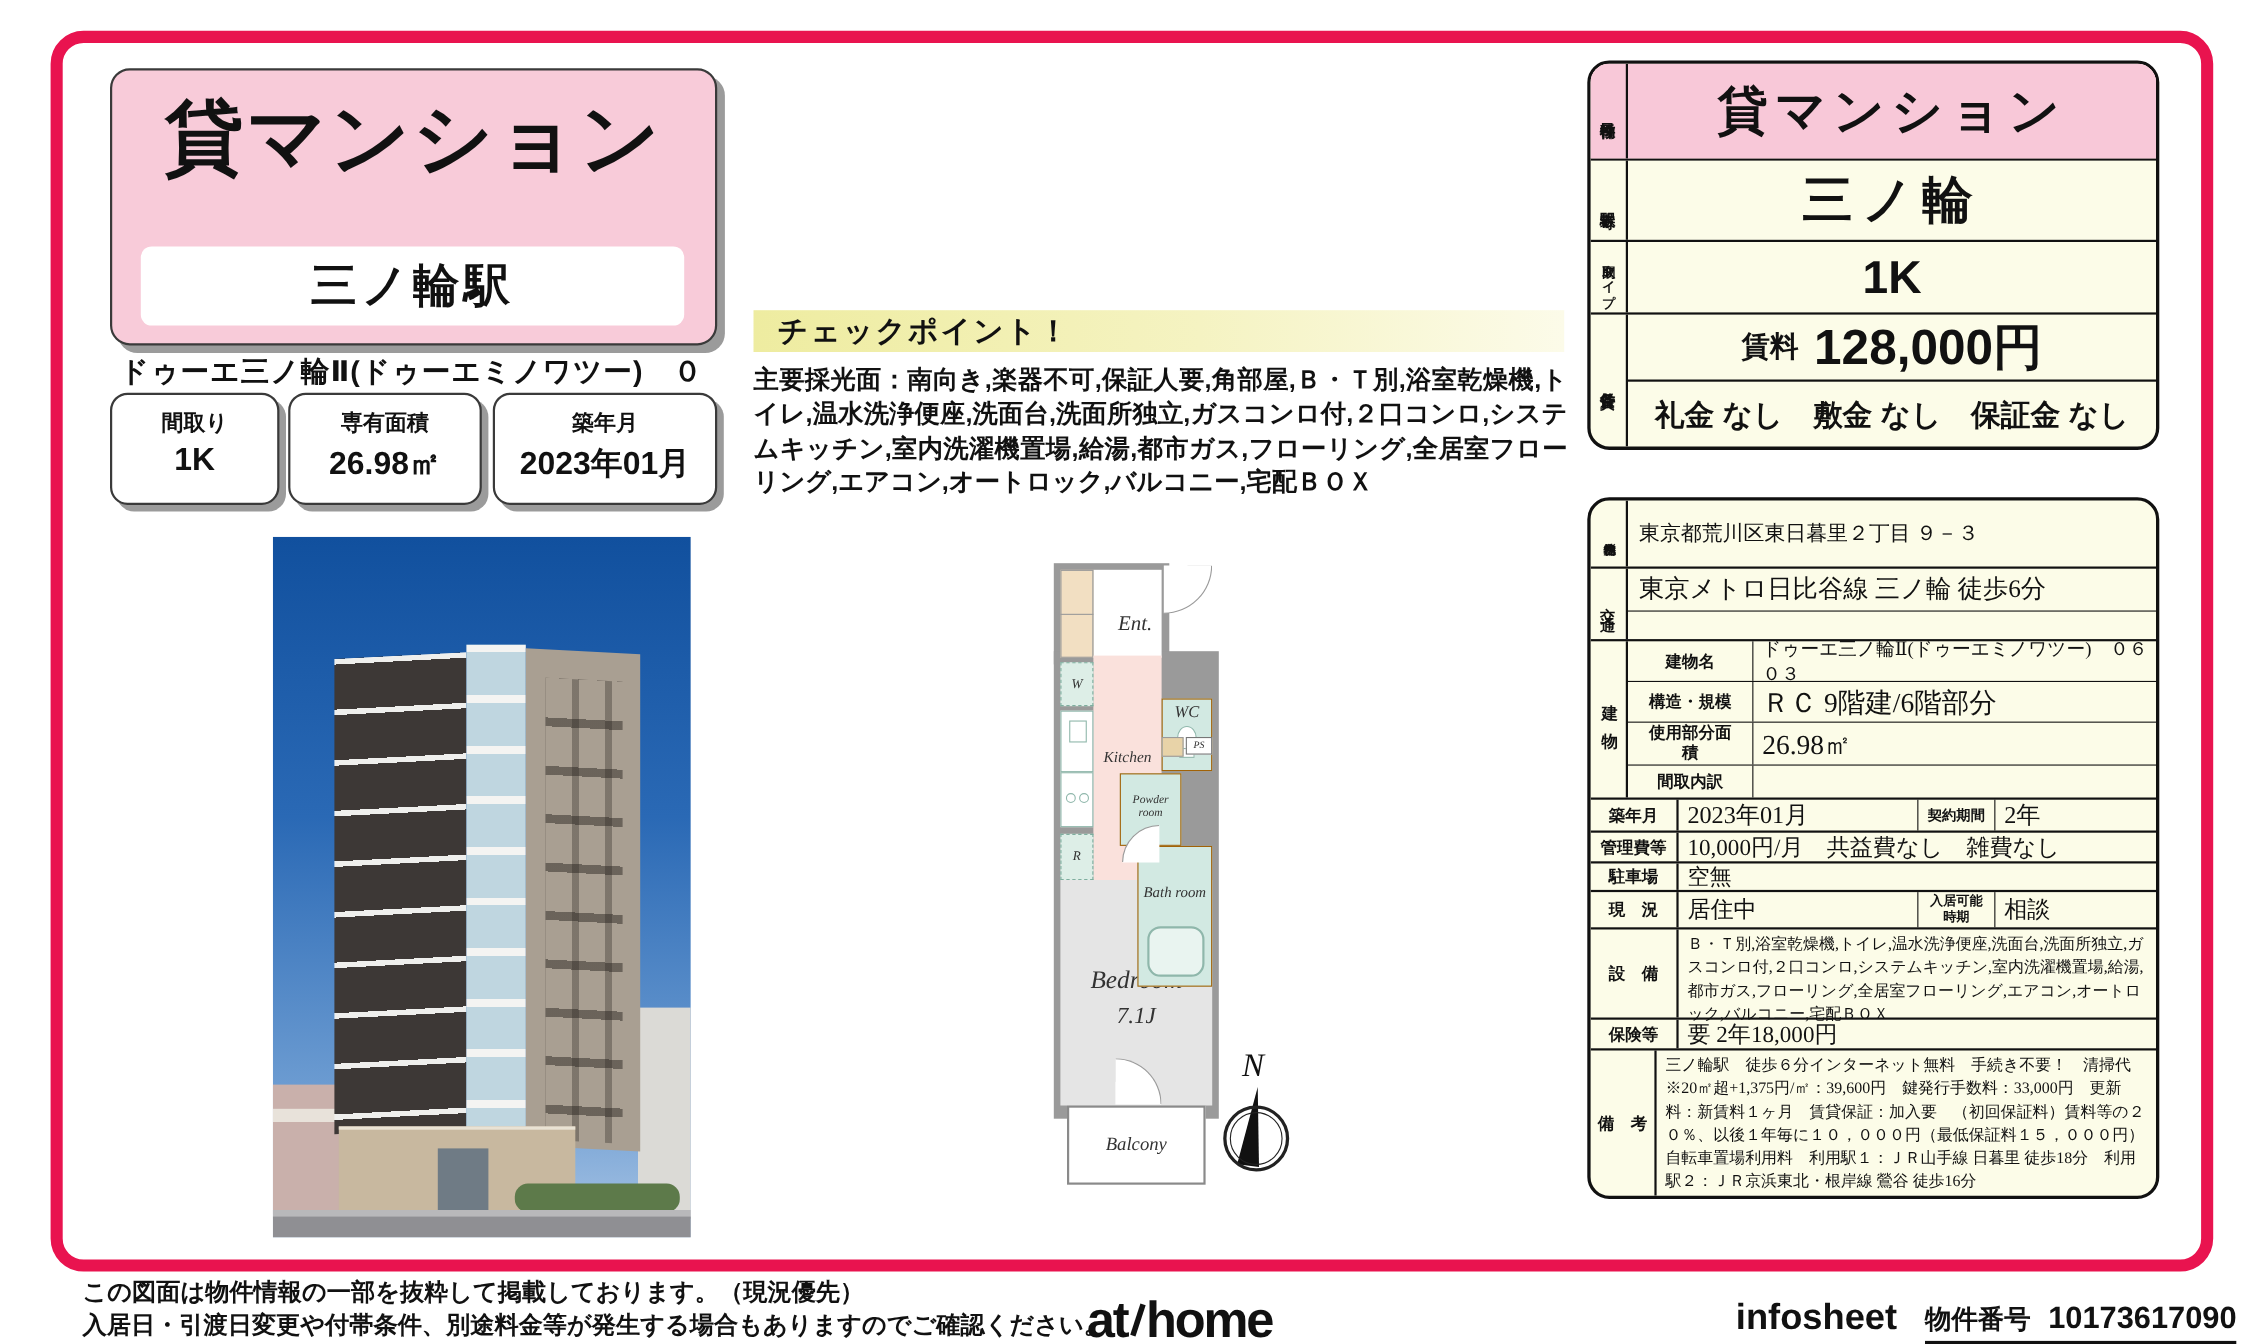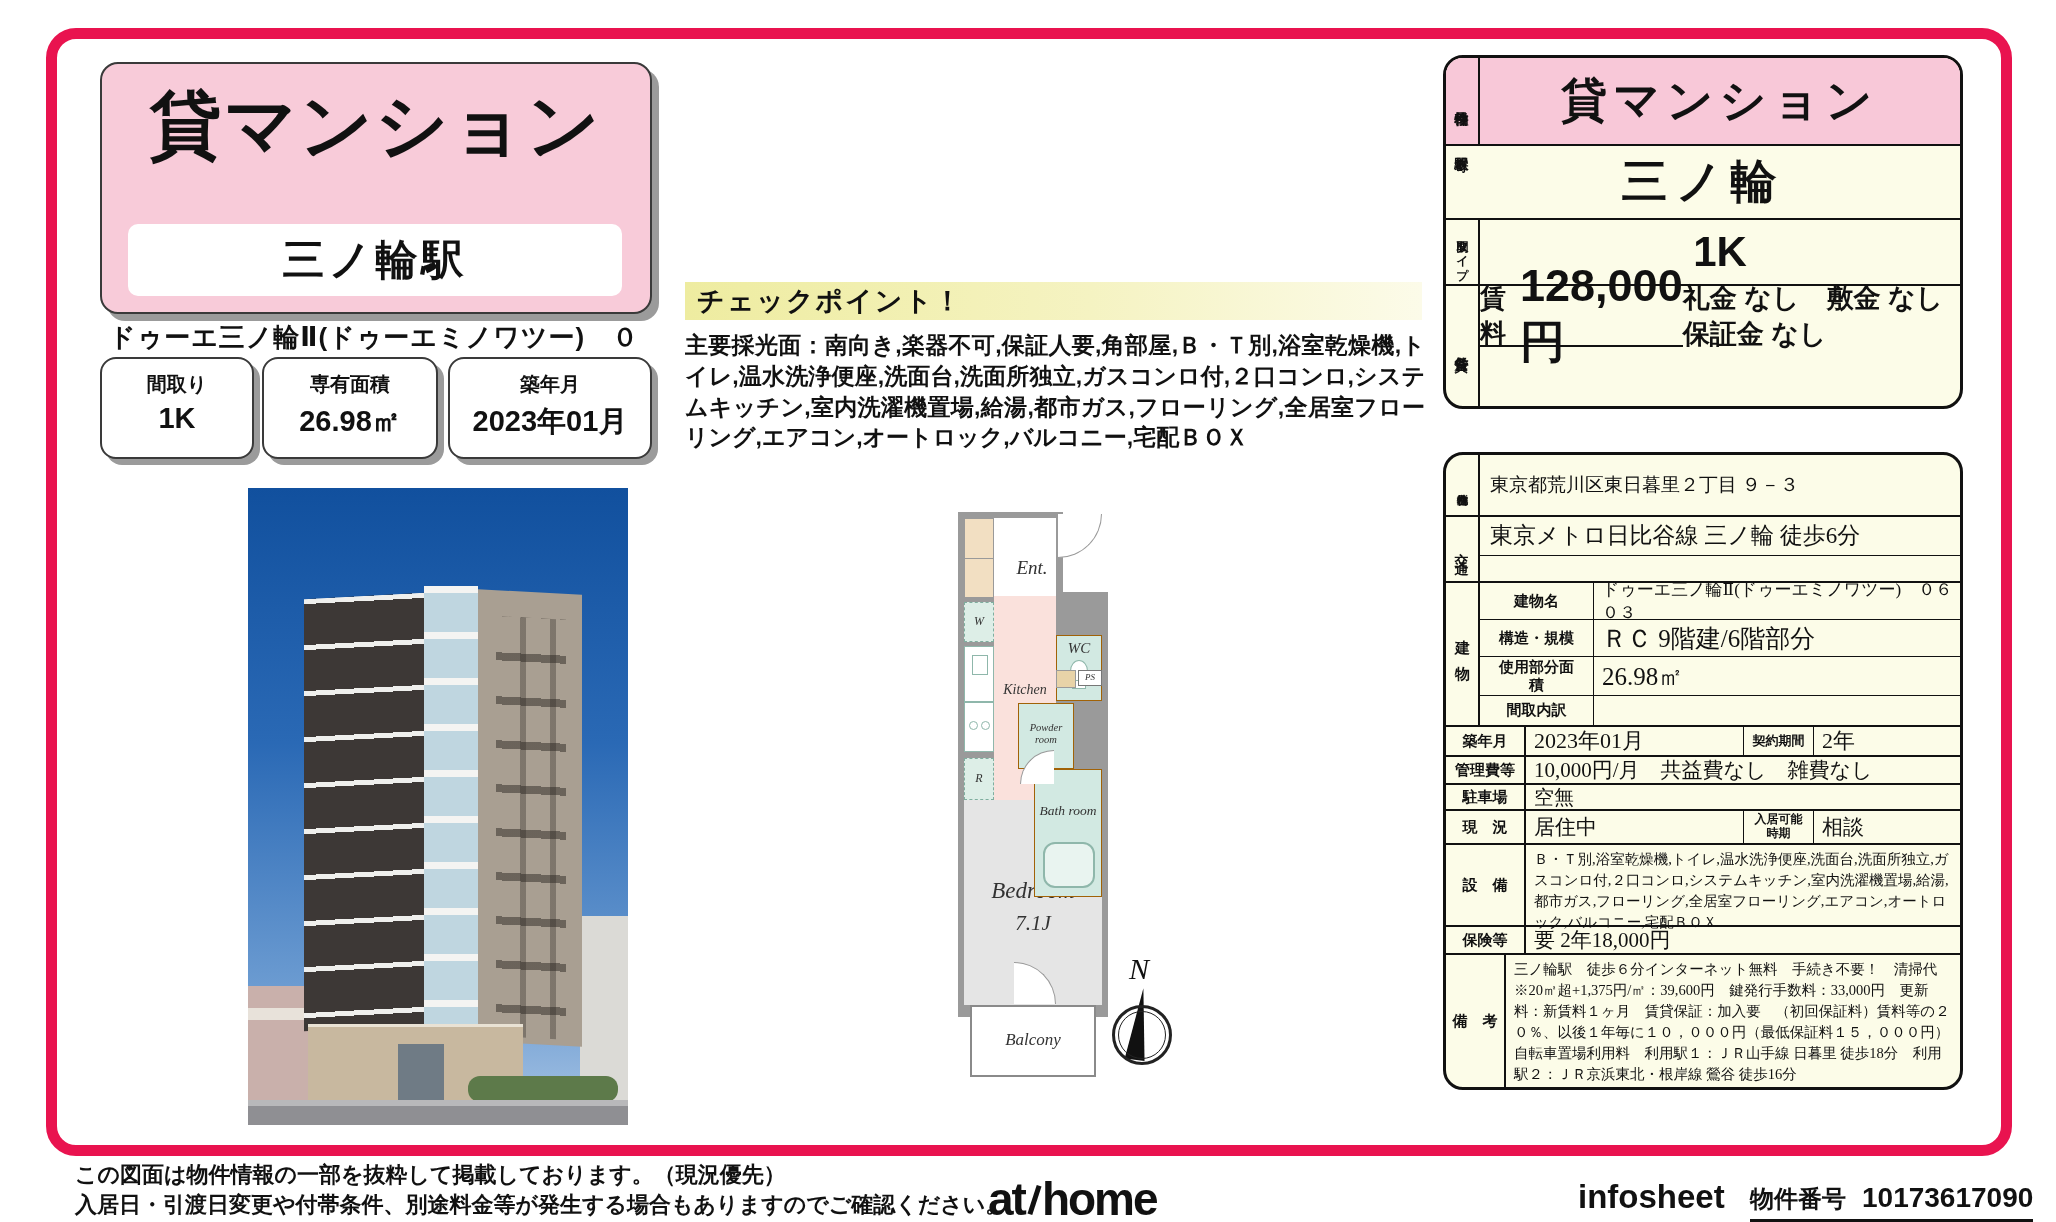--- a/index.html
+++ b/index.html
@@ -22,21 +22,21 @@
   .spec-box{position:absolute;top:357px;height:98px;background:#fff;border:2px solid #3a3a3a;
         border-radius:16px;box-shadow:6px 6px 0 #9b9b9b;text-align:center;}
   .spec-label{font-size:20px;font-weight:bold;margin-top:12px;}
   .spec-value{font-size:29px;font-weight:bold;margin-top:4px;white-space:nowrap;}
   
   .photo{position:absolute;left:248px;top:488px;width:380px;height:637px;overflow:hidden;}
   
   .cp-band{position:absolute;left:685px;top:282px;width:737px;height:38px;
         background:linear-gradient(90deg,#eeeca0 0%,#f5f3c2 55%,#fcfbe9 100%);
         display:flex;align-items:center;}
-  .cp-title{font-size:27px;font-weight:bold;padding-left:12px;letter-spacing:2px;}
+  .cp-title{font-size:27px;font-weight:bold;padding-left:22px;letter-spacing:2px;}
   .cp-body{position:absolute;left:685px;top:330px;width:740px;font-size:23px;font-weight:bold;
         line-height:1.34;text-align:justify;}
   
   .fp{position:absolute;left:958px;top:512px;width:150px;height:578px;overflow:visible;}
   .fp *{position:absolute;box-sizing:border-box;}
   .wall{background:#9a9a9a;}
   .room-label{font-family:"Liberation Serif","DejaVu Serif",serif;font-style:italic;color:#333;
         text-align:center;line-height:1.1;}
   .teal{background:#d2e9e2;border:1px solid #a16207;margin-top:33px;}
   .dashed{background:#ddeee7;border:1.5px dashed #7fae9f;}
@@ -178,31 +178,31 @@
     <div class="compass-n">N</div>
     <div class="compass-needle"></div>
     <div class="compass-circle"></div>
   </div>
 
   <div class="tbl" style="top:55px;">
     <div class="trow first pink" style="height:86px;">
       <div class="vlab pink" style="width:34px;font-size:14px;">物件種目</div>
       <div class="cell center pink" style="flex:1;font-size:46px;font-weight:bold;letter-spacing:6px;">貸マンション</div>
     </div>
-    <div class="trow" style="height:74px;flex-direction:column;">
+    <div class="trow" style="height:74px;">
       <div class="vlab" style="width:34px;font-size:14px;">最寄駅</div>
       <div class="cell center" style="flex:1;font-size:46px;font-weight:bold;letter-spacing:8px;">三ノ輪</div>
     </div>
     <div class="trow" style="height:66px;">
       <div class="vlab" style="width:34px;font-size:12px;">間取タイプ</div>
       <div class="cell center" style="flex:1;font-size:42px;font-weight:bold;">1K</div>
     </div>
     <div class="trow" style="height:122px;">
       <div class="vlab" style="width:34px;font-size:14px;">賃貸条件</div>
-      <div style="flex:1;display:flex;flex-direction:row;border-radius:27px;">
+      <div style="flex:1;display:flex;flex-direction:column;border-radius:27px;">
         <div class="cell center" style="height:61px;gap:14px;border-bottom:2px solid #111;">
           <span style="font-size:26px;font-weight:bold;">賃料</span>
           <span style="font-size:45px;font-weight:bold;">128,000円</span>
         </div>
         <div class="cell center" style="height:59px;font-size:27px;font-weight:bold;">礼金 なし　敷金 なし　保証金 なし</div>
       </div>
     </div>
   </div>
 
   <div class="tbl" style="top:452px;">

